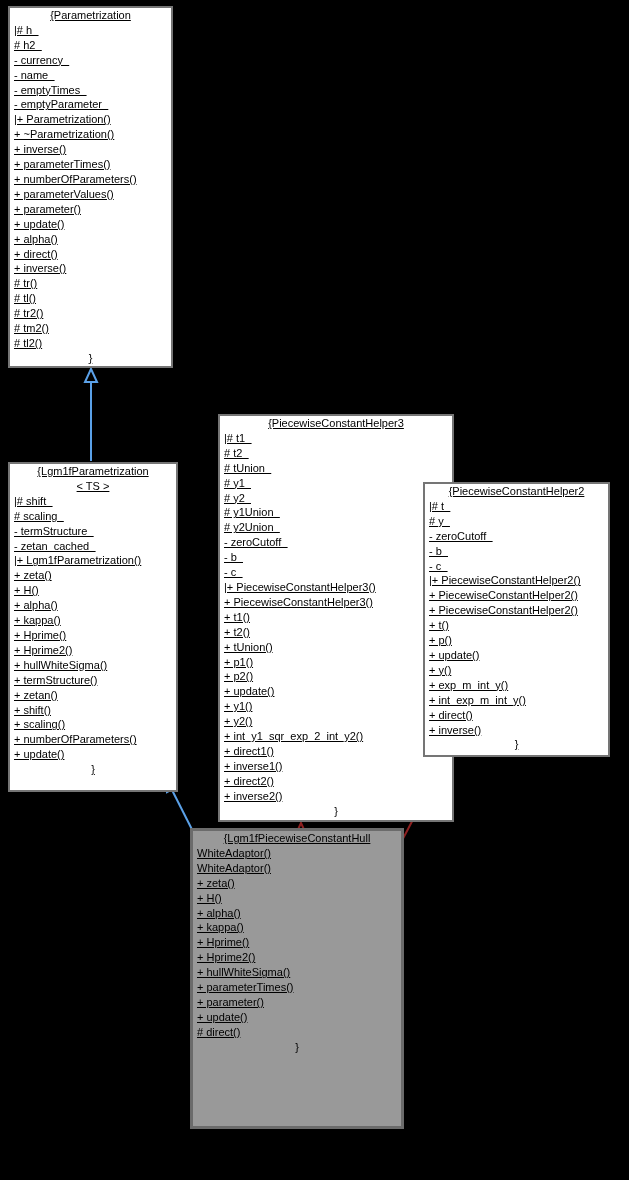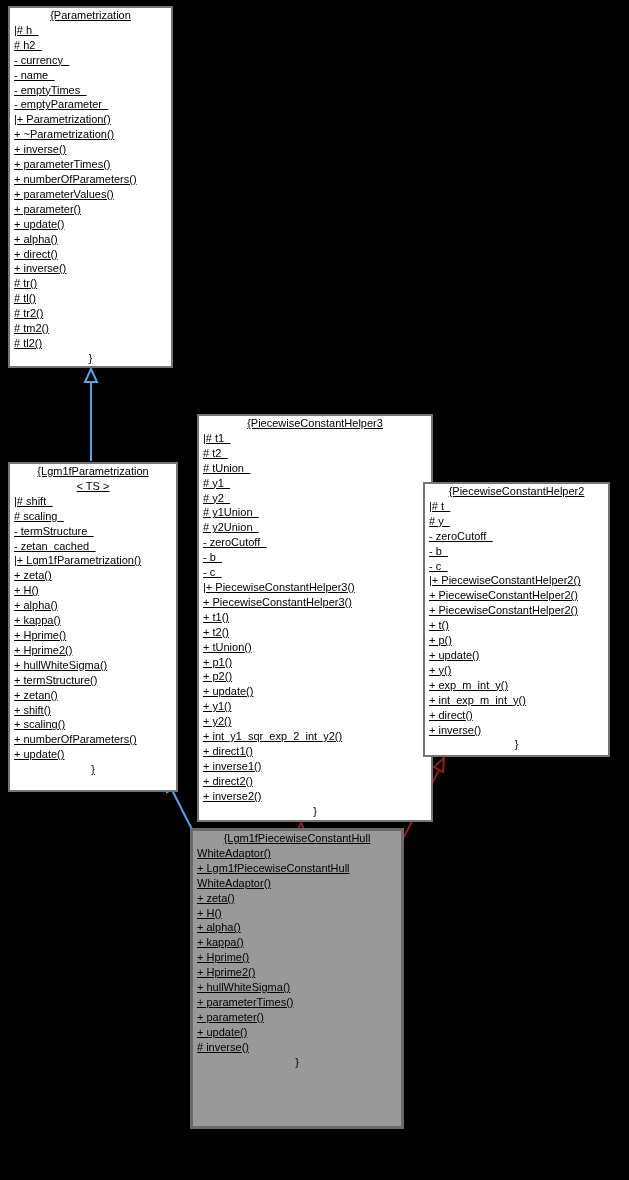--- a/index.html
+++ b/index.html
@@ -20,21 +20,21 @@
     padding-top:0;
     overflow:hidden;
     line-height:14.9px;
     text-decoration:underline;
   }
   .uml-box .titles .line{text-align:center;white-space:nowrap;}
   .uml-box .members .line{text-align:left;padding-left:4px;white-space:nowrap;}
   .uml-box .closing{text-align:center;}
   .box-parametrization{left:8px;top:6px;width:165px;height:362px;}
   .box-lgm1f{left:8px;top:462px;width:170px;height:330px;}
-  .box-helper3{left:197px;top:414px;width:236px;height:408px;}
+  .box-helper3{left:218px;top:414px;width:236px;height:408px;}
   .box-helper2{left:423px;top:482px;width:187px;height:275px;}
   .box-adaptor{
     left:190px;top:828px;width:214px;height:301px;
     background:#999;border:3px solid #6b6b6b;
   }
   #arrow-layer{position:absolute;left:0;top:0;width:629px;height:1180px;}
 </style>
 </head>
 <body>
 
@@ -180,30 +180,29 @@
       </div>
     <div class="closing">}</div>
   </div>
 
   <div class="uml-box box-adaptor">
     <div class="titles">
         <div class="line">{Lgm1fPiecewiseConstantHull</div>
       </div>
     <div class="members">
         <div class="line">WhiteAdaptor()</div>
-        <div class="line">+ Lgm1fPiecewiseConstantHull</div>
         <div class="line">WhiteAdaptor()</div>
         <div class="line">+ zeta()</div>
         <div class="line">+ H()</div>
         <div class="line">+ alpha()</div>
         <div class="line">+ kappa()</div>
         <div class="line">+ Hprime()</div>
         <div class="line">+ Hprime2()</div>
         <div class="line">+ hullWhiteSigma()</div>
         <div class="line">+ parameterTimes()</div>
         <div class="line">+ parameter()</div>
         <div class="line">+ update()</div>
-        <div class="line"># inverse()</div>
+        <div class="line"># direct()</div>
       </div>
     <div class="closing">}</div>
   </div>
 
 </div>
 
 </body></html>

